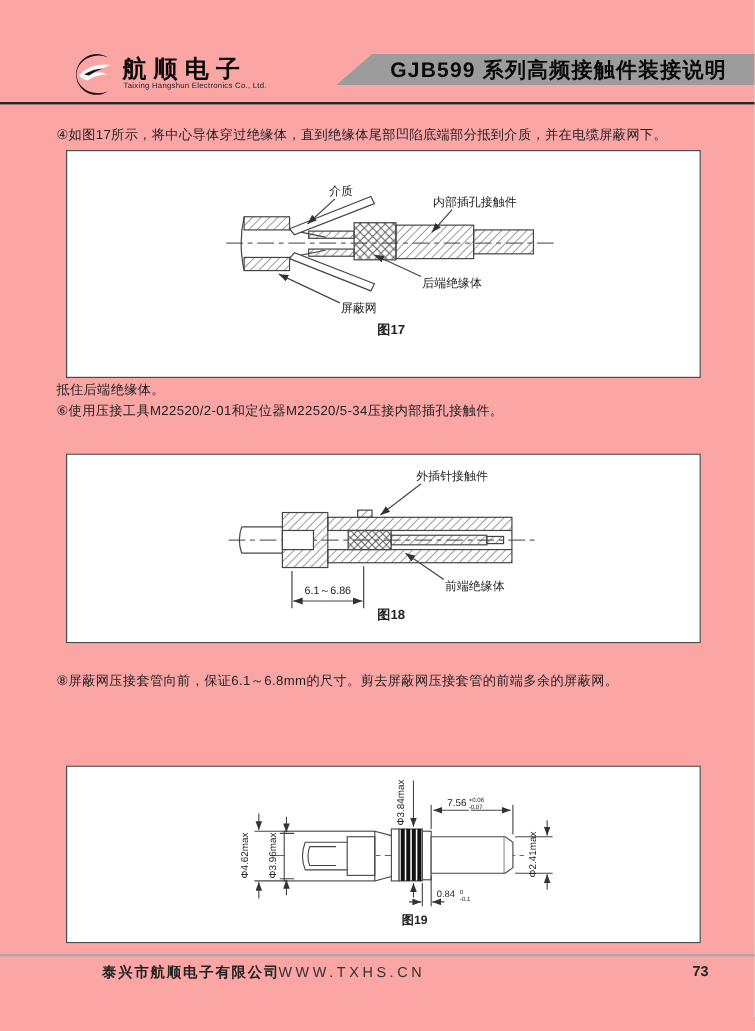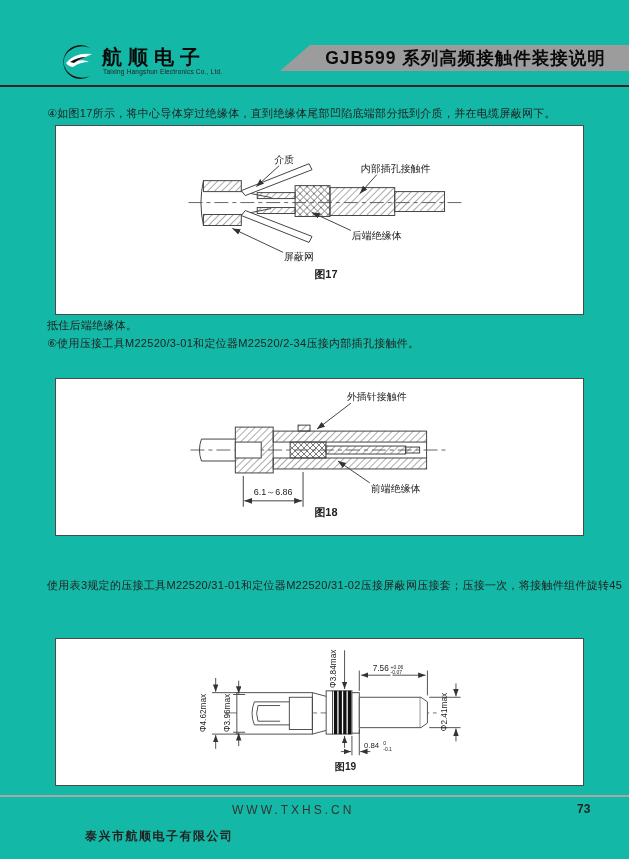--- a/index.html
+++ b/index.html
@@ -1,18 +1,18 @@
 <!DOCTYPE html>
 <html><head>
 <meta charset="utf-8">
 <style>
   html,body{margin:0;padding:0;background:#e8e8e6;}
   .page{
     position:relative;width:629px;height:859px;margin:0 auto;
-    background:#14b8a6;overflow:hidden;
+    background:#fca5a5;overflow:hidden;
     font-family:"Liberation Sans","DejaVu Sans",sans-serif;
     color:#1f1f1f;
   }
   
   .logo-icon{position:absolute;left:56px;top:42px;width:42px;height:40px;}
   .company-cn{position:absolute;left:102px;top:44px;font-size:20px;font-weight:bold;letter-spacing:6px;color:#0a0a0a;white-space:nowrap;}
   .company-en{position:absolute;left:103px;top:68px;font-size:6.5px;color:#222;letter-spacing:.2px;white-space:nowrap;}
   .banner{
     position:absolute;left:268px;top:45px;width:361px;height:26px;
     background:#9c9c9c;
@@ -23,21 +23,21 @@
   .banner-title{font-size:17.5px;font-weight:bold;color:#0a0a0a;letter-spacing:1px;white-space:nowrap;}
   .header-rule{position:absolute;left:0;top:85px;width:629px;height:2px;background:#262626;}
   
   .pline{position:absolute;left:47px;font-size:11px;line-height:15px;color:#1f1f1f;white-space:nowrap;letter-spacing:.3px;}
   
   .figbox{position:absolute;left:55px;width:529px;background:#fff;border:1px solid #4a4a4a;box-sizing:border-box;}
   .figbox svg{display:block;width:100%;height:100%;}
   svg text{fill:#222;font-family:"Liberation Sans","DejaVu Sans",sans-serif;}
   
   .footer-rule{position:absolute;left:0;top:795px;width:629px;height:2px;background:#a8a8a8;}
-  .footer-company{position:absolute;left:85px;top:802px;font-size:12px;font-weight:bold;color:#222;letter-spacing:1.5px;margin-top:26px;}
+  .footer-company{position:absolute;left:85px;top:802px;font-size:12px;font-weight:bold;color:#222;letter-spacing:1.5px;}
   .footer-site{position:absolute;left:232px;top:803px;font-size:12px;color:#333;letter-spacing:3px;}
   .footer-page{position:absolute;left:577px;top:802px;font-size:12px;font-weight:bold;color:#222;}
 </style>
 </head>
 <body>
 
 <div class="page">
 
   <svg class="logo-icon" viewBox="0 0 42 40">
     <path d="M34,6 A17,17 0 1 0 34,34 A20,20 0 0 1 12,30 A14,14 0 0 1 12,10 A20,20 0 0 1 34,6 Z" fill="#111"></path>
@@ -94,21 +94,21 @@
       </g>
       <text x="219" y="18" font-size="10">介质</text>
       <text x="306" y="27" font-size="10">内部插孔接触件</text>
       <text x="297" y="95" font-size="10">后端绝缘体</text>
       <text x="229" y="116" font-size="10">屏蔽网</text>
       <text x="271" y="134" font-size="11" font-weight="bold" text-anchor="middle">图17</text>
     </svg>
   </div>
 
   <div class="pline" style="top:318px">抵住后端绝缘体。</div>
-  <div class="pline" style="top:336px">⑥使用压接工具M22520/3-01和定位器M22520/2-34压接内部插孔接触件。</div>
+  <div class="pline" style="top:336px">⑥使用压接工具M22520/2-01和定位器M22520/5-34压接内部插孔接触件。</div>
 
   <div class="figbox" style="top:378px;height:158px;">
     <svg viewBox="0 0 529 156">
       <defs>
         <pattern id="h18" width="5" height="5" patternUnits="userSpaceOnUse" patternTransform="rotate(45)">
           <line x1="0" y1="0" x2="0" y2="5" stroke="#555" stroke-width="1"></line>
         </pattern>
         <pattern id="x18" width="6" height="6" patternUnits="userSpaceOnUse">
           <path d="M0,6 L6,0 M0,0 L6,6" stroke="#555" stroke-width="0.8" fill="none"></path>
         </pattern>
@@ -142,21 +142,21 @@
         <line x1="296" y1="24" x2="262" y2="50" marker-end="url(#ar18)"></line>
         <line x1="315" y1="104" x2="283" y2="82" marker-end="url(#ar18)"></line>
       </g>
       <text x="218" y="116" font-size="9" text-anchor="middle">6.1～6.86</text>
       <text x="292" y="21" font-size="10">外插针接触件</text>
       <text x="316" y="113" font-size="10">前端绝缘体</text>
       <text x="271" y="137" font-size="11" font-weight="bold" text-anchor="middle">图18</text>
     </svg>
   </div>
 
-  <div class="pline" style="top:578px">使用表3规定的压接工具M22520/31-01和定位器M22520/31-02压接屏蔽网压接套；压接一次，将接触件组件旋转45</div>
+  <div class="pline" style="top:561px">⑧屏蔽网压接套管向前，保证6.1～6.8mm的尺寸。剪去屏蔽网压接套管的前端多余的屏蔽网。</div>
 
   <div class="figbox" style="top:638px;height:148px;padding-left:40px;">
     <svg viewBox="0 0 529 146">
       <defs>
         <marker id="ar19" markerWidth="9" markerHeight="8" refX="8" refY="3" orient="auto">
           <path d="M0,0 L8,3 L0,6 Z" fill="#333"></path>
         </marker>
       </defs>
       <g stroke="#444" fill="none" stroke-width="1">
 

